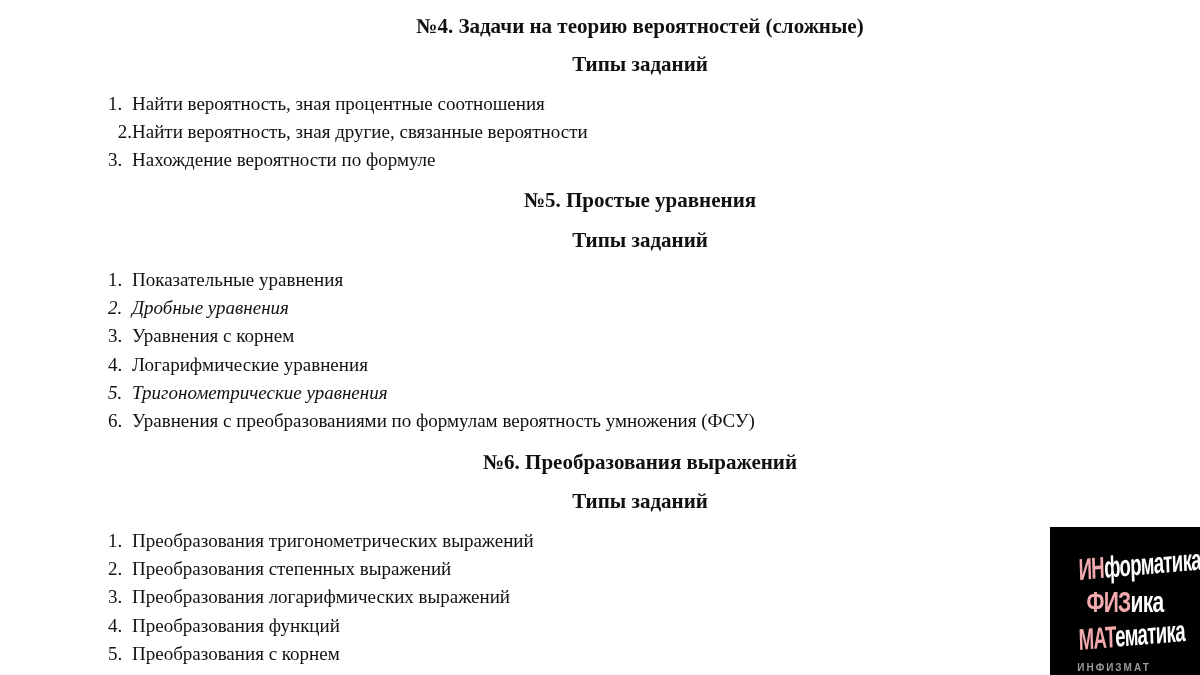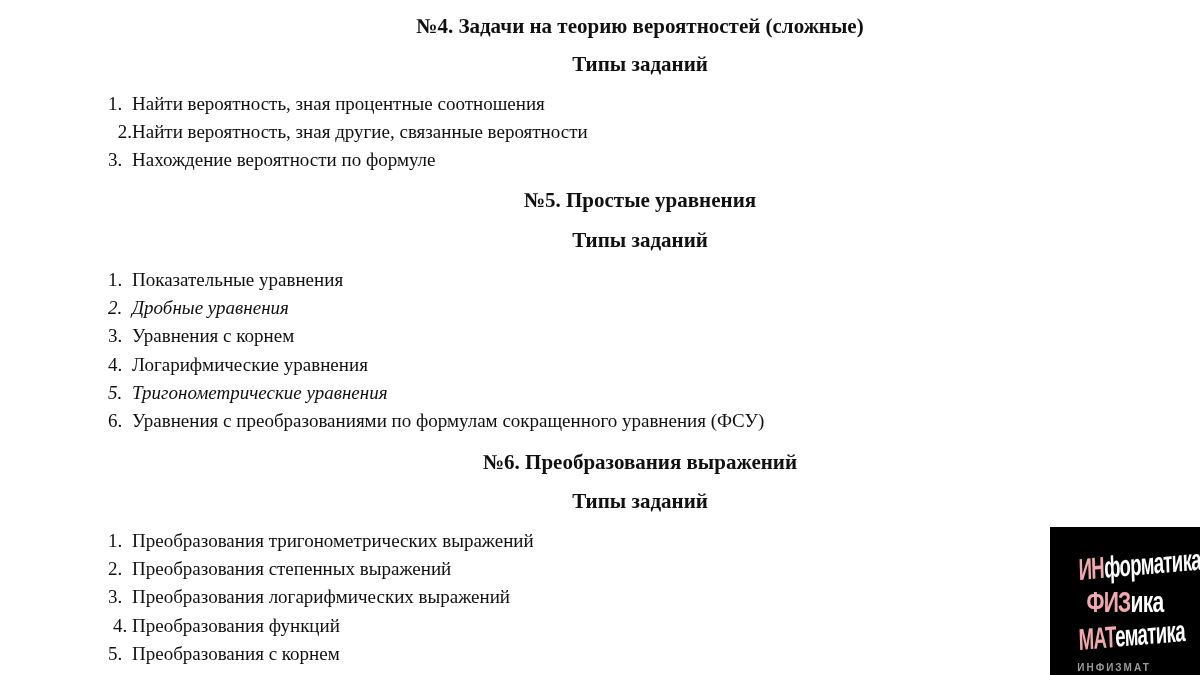--- a/index.html
+++ b/index.html
@@ -24,28 +24,28 @@
 <div class="li" style="top:120px;text-align:right;"><span class="num">2.</span><span>Найти вероятность, зная другие, связанные вероятности</span></div>
 <div class="li" style="top:148px;"><span class="num">3.</span><span>Нахождение вероятности по формуле</span></div>
 
 <div class="h" style="top:188px;">№5. Простые уравнения</div>
 <div class="h" style="top:228px;">Типы заданий</div>
 <div class="li" style="top:268px;"><span class="num">1.</span><span>Показательные уравнения</span></div>
 <div class="li" style="top:296px;font-style:italic;"><span class="num">2.</span><span>Дробные уравнения</span></div>
 <div class="li" style="top:324px;"><span class="num">3.</span><span>Уравнения с корнем</span></div>
 <div class="li" style="top:353px;"><span class="num">4.</span><span>Логарифмические уравнения</span></div>
 <div class="li" style="top:381px;font-style:italic;"><span class="num">5.</span><span>Тригонометрические уравнения</span></div>
-<div class="li" style="top:409px;"><span class="num">6.</span><span>Уравнения с преобразованиями по формулам сокращенного уравнения (ФСУ)</span></div>
+<div class="li" style="top:409px;"><span class="num">6.</span><span>Уравнения с преобразованиями по формулам вероятность умножения (ФСУ)</span></div>
 
 <div class="h" style="top:450px;">№6. Преобразования выражений</div>
 <div class="h" style="top:489px;">Типы заданий</div>
 <div class="li" style="top:529px;"><span class="num">1.</span><span>Преобразования тригонометрических выражений</span></div>
 <div class="li" style="top:557px;"><span class="num">2.</span><span>Преобразования степенных выражений</span></div>
 <div class="li" style="top:585px;"><span class="num">3.</span><span>Преобразования логарифмических выражений</span></div>
-<div class="li" style="top:614px;text-align:center;"><span class="num">4.</span><span>Преобразования функций</span></div>
+<div class="li" style="top:614px;"><span class="num">4.</span><span>Преобразования функций</span></div>
 <div class="li" style="top:642px;"><span class="num">5.</span><span>Преобразования с корнем</span></div>
 
 <div class="logo">
   <div class="w" style="top:22px; font-size:30px; transform:scaleX(0.62) rotate(-3deg);"><span class="p">ИН</span><span>форматика</span></div>
   <div class="w" style="top:58px; font-size:30px; transform:scaleX(0.7);"><span class="p">ФИЗ</span><span>ика</span></div>
   <div class="w" style="top:92px; font-size:30px; transform:scaleX(0.62) rotate(-3deg);"><span class="p">МАТ</span><span>ематика</span></div>
   <div class="foot">ИНФИЗМАТ</div>
 </div>
 
 </body></html>

